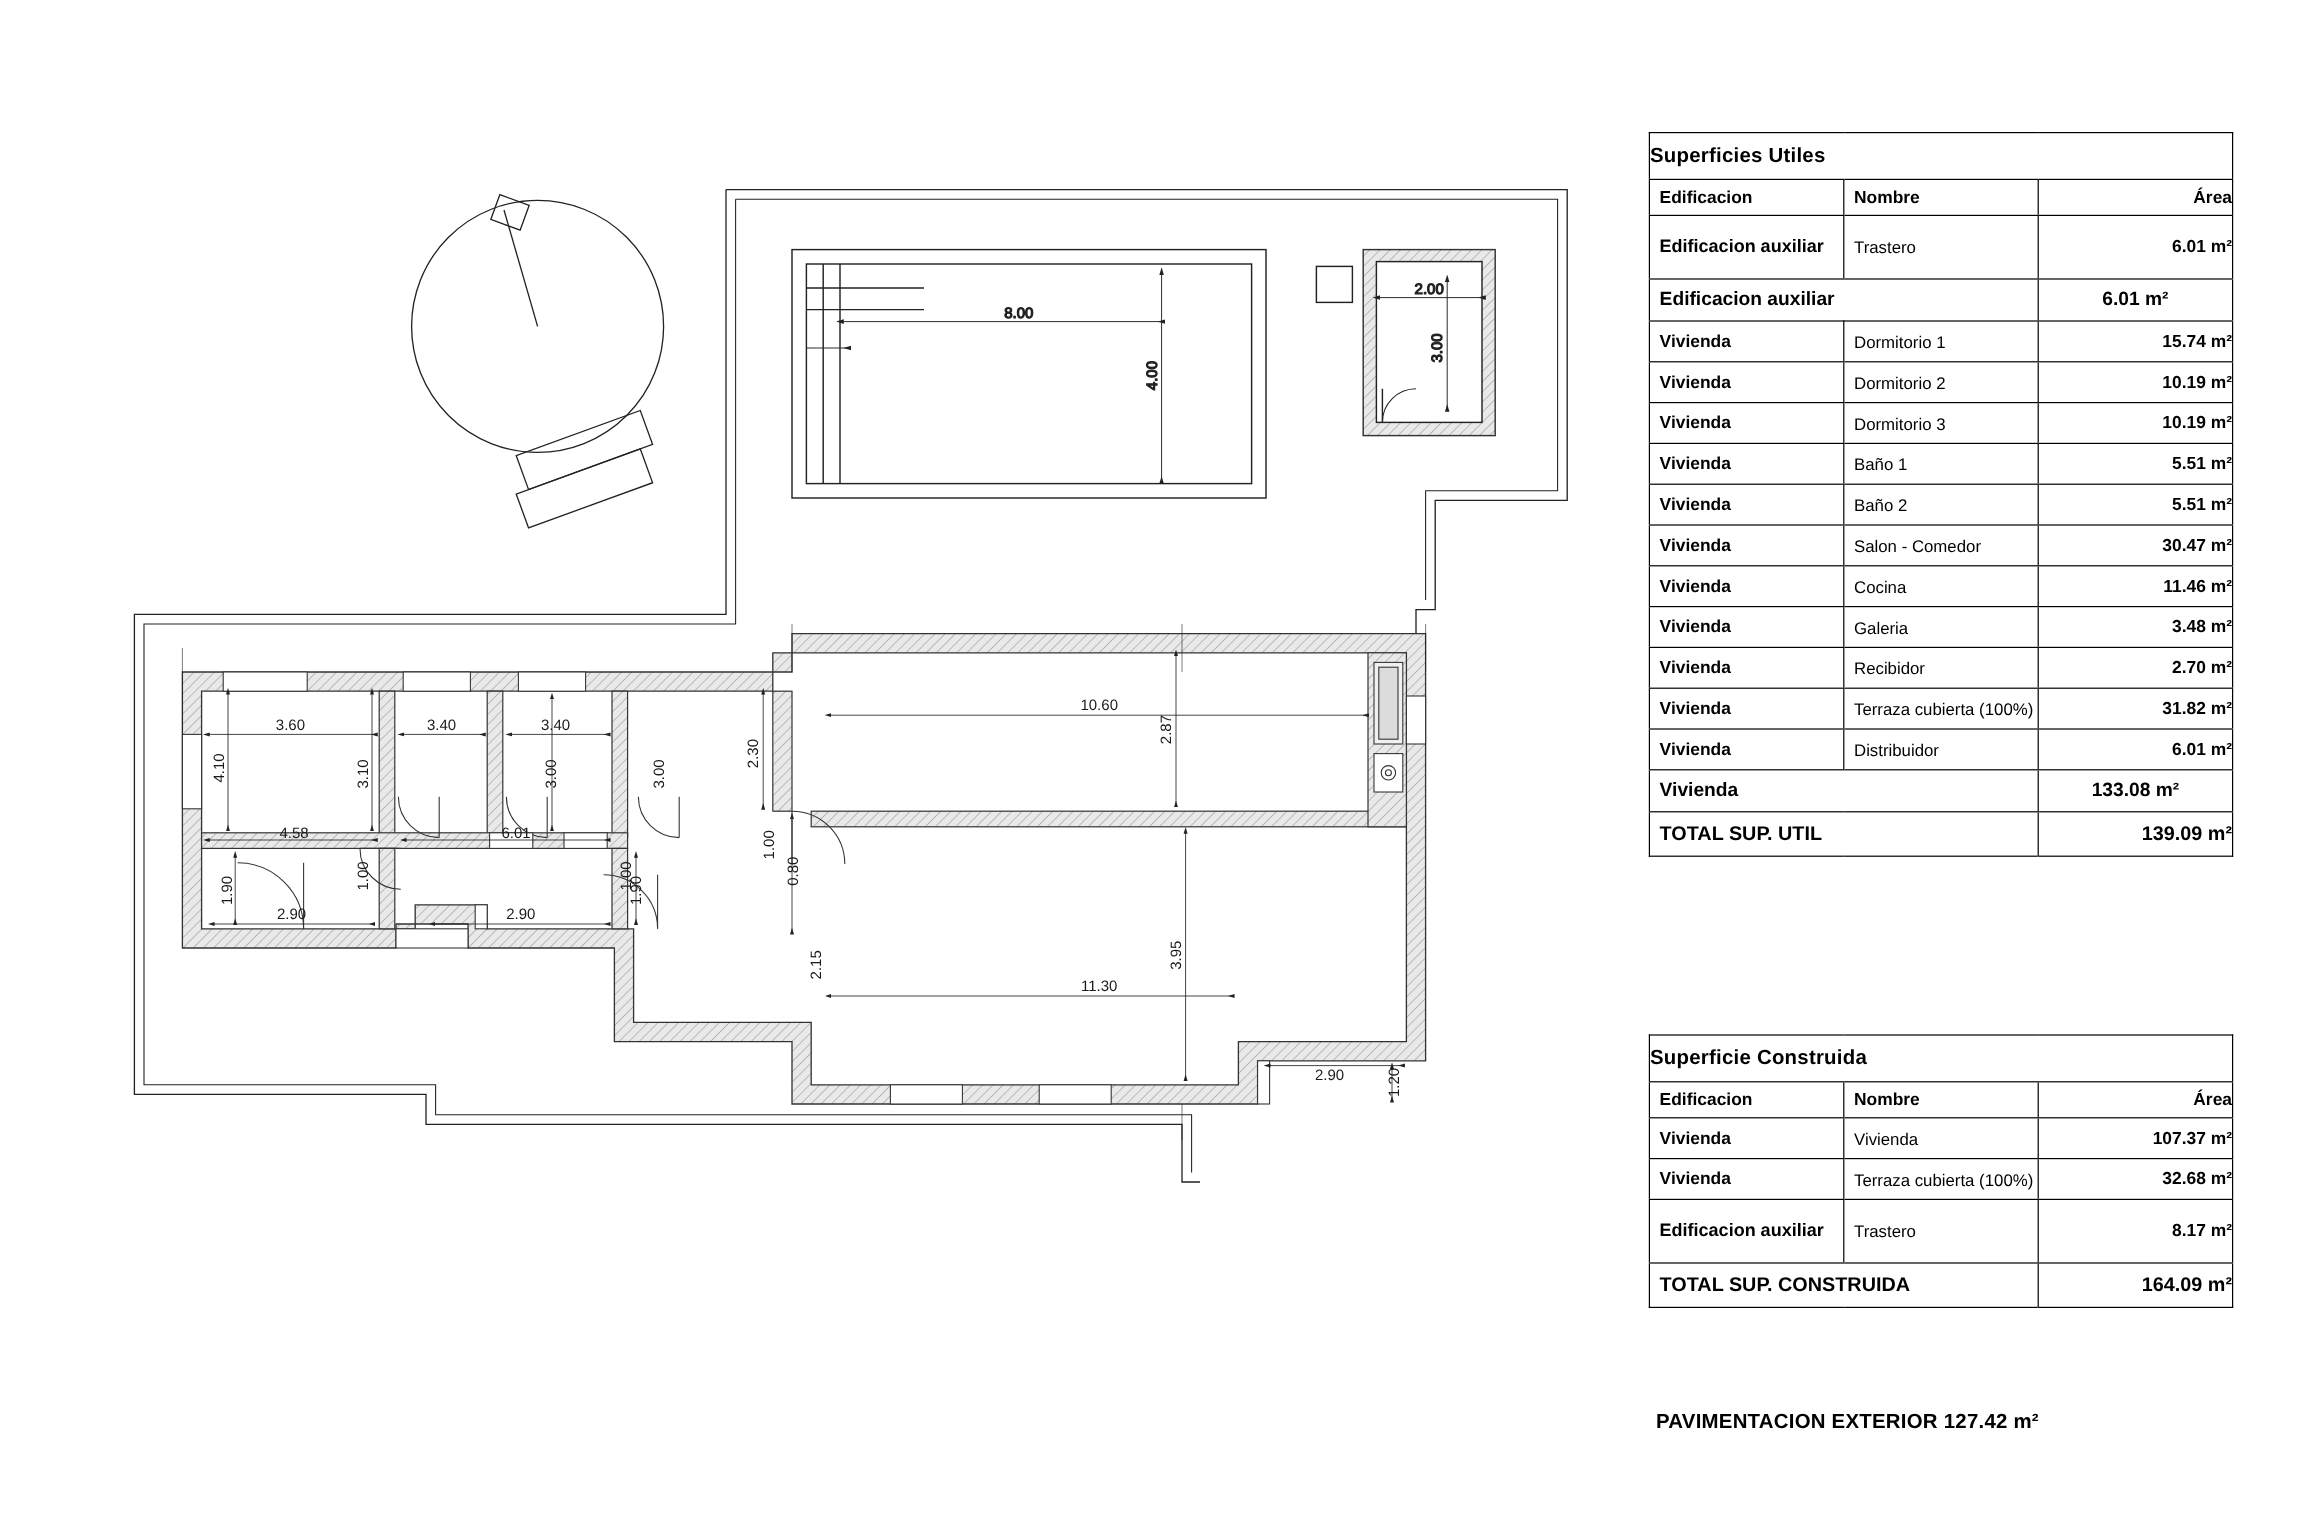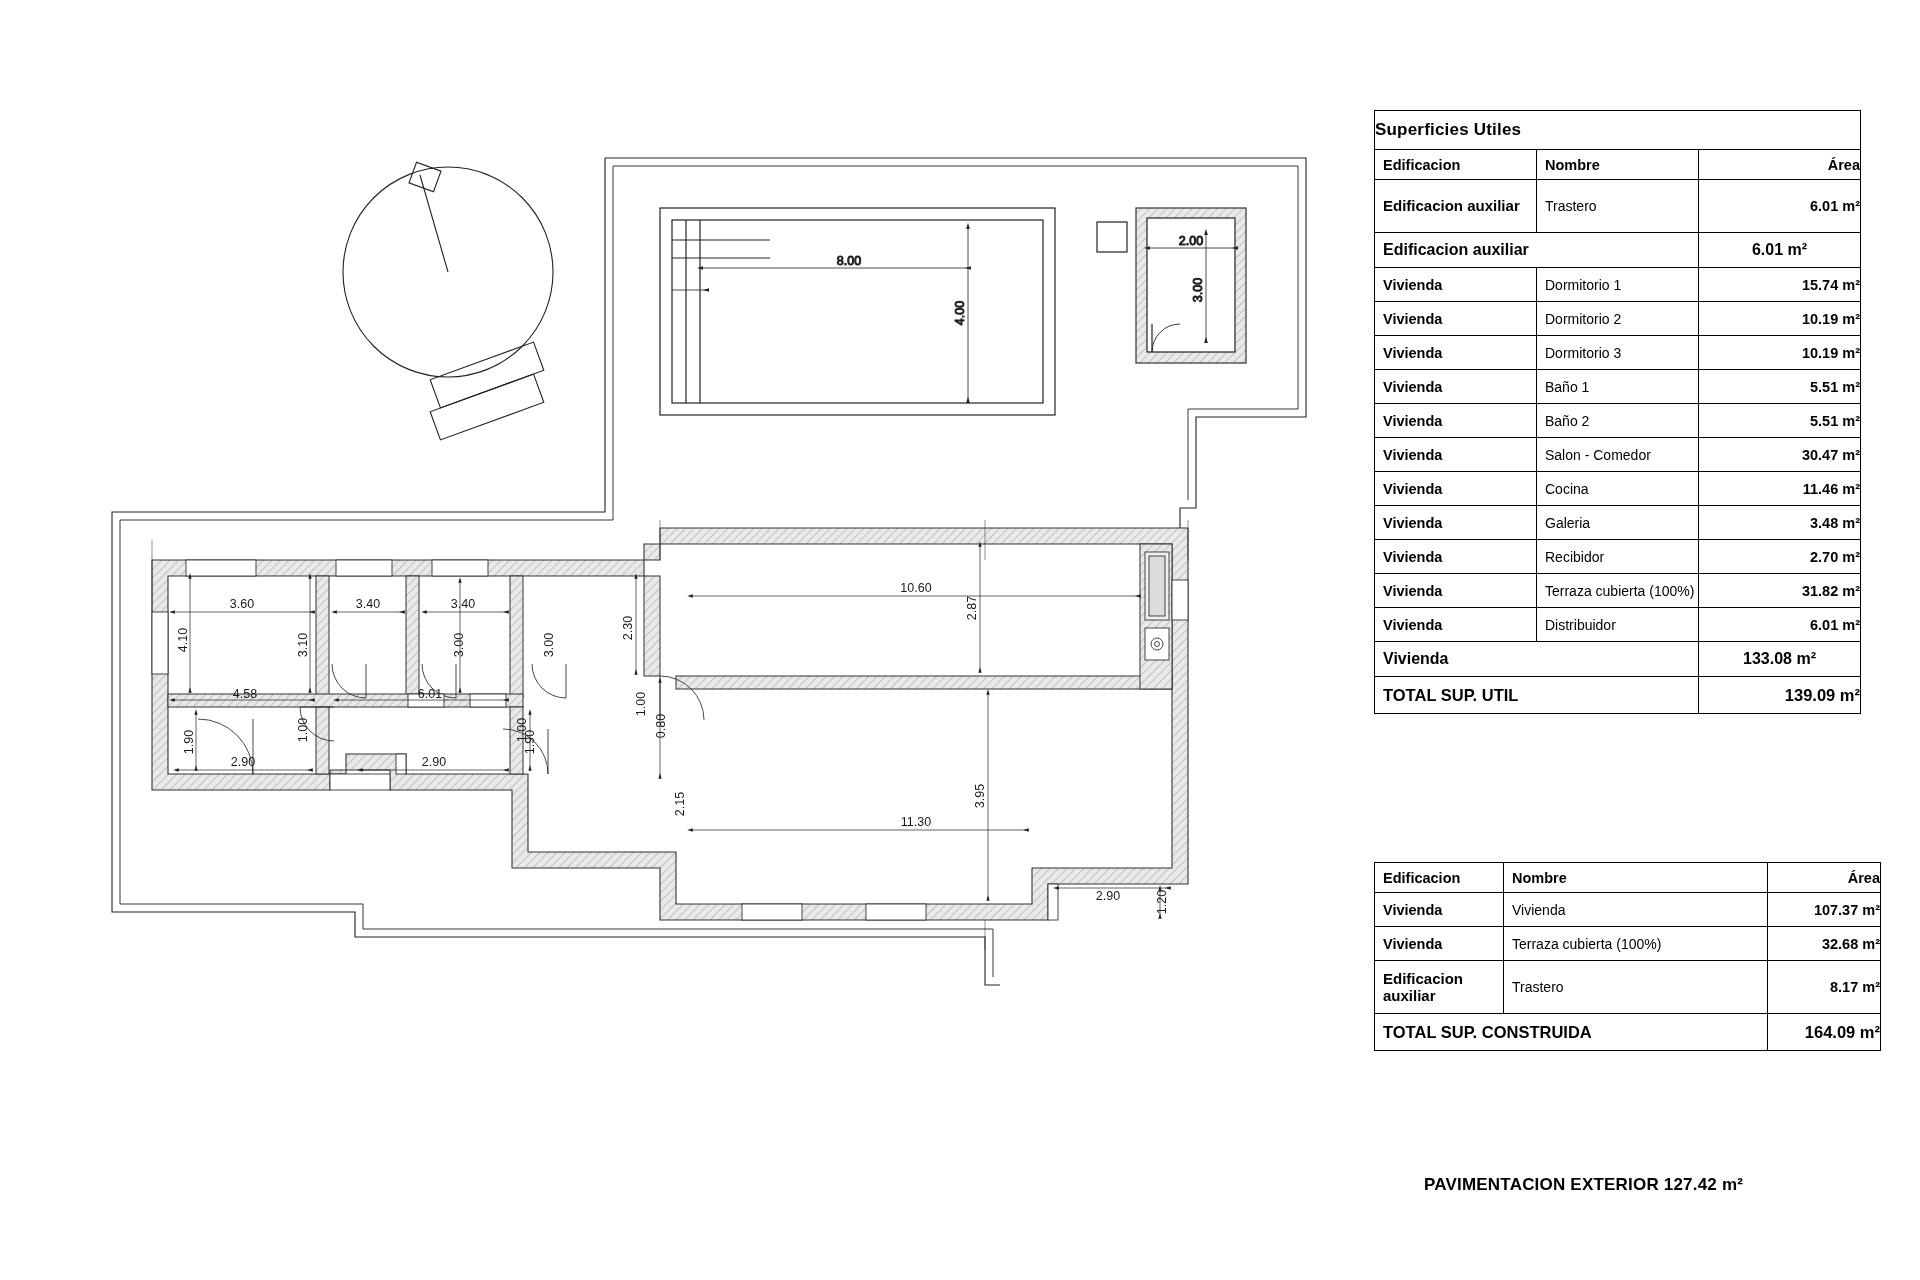--- a/index.html
+++ b/index.html
@@ -103,21 +103,21 @@
 
   .total-row td {
     font-size: 16.5px;
     font-weight: bold;
     height: 36px;
   }
   .total-row td.col-edif { padding-left: 8px; margin-left: 38px; }
 
   #pavimentacion {
     position: absolute;
-    left: 1424px;
+    left: 1380px;
     top: 1175px;
     font-size: 17px;
     font-weight: bold;
     letter-spacing: .2px;
   }
 </style>
 </head>
 <body>
 
 <div id="plan-area">
@@ -396,20 +396,23 @@
       <td class="col-edif" colspan="2">TOTAL SUP. UTIL</td>
       <td class="col-area">139.09 m²</td>
     </tr>
   </tbody>
     </table>
 </div>
 
 <div class="table-block" id="table-construida">
   <table class="surf tbl-outer">
     <tbody>
+        <tr>
+      <td class="tbl-title" colspan="3">Superficie Construida</td>
+    </tr>
     <tr class="hdr-row">
       <td class="col-edif">Edificacion</td>
       <td class="col-nombre">Nombre</td>
       <td class="col-area">Área</td>
     </tr>
     <tr class="data-row">
       <td class="col-edif">Vivienda</td>
       <td class="col-nombre">Vivienda</td>
       <td class="col-area">107.37 m²</td>
     </tr>

